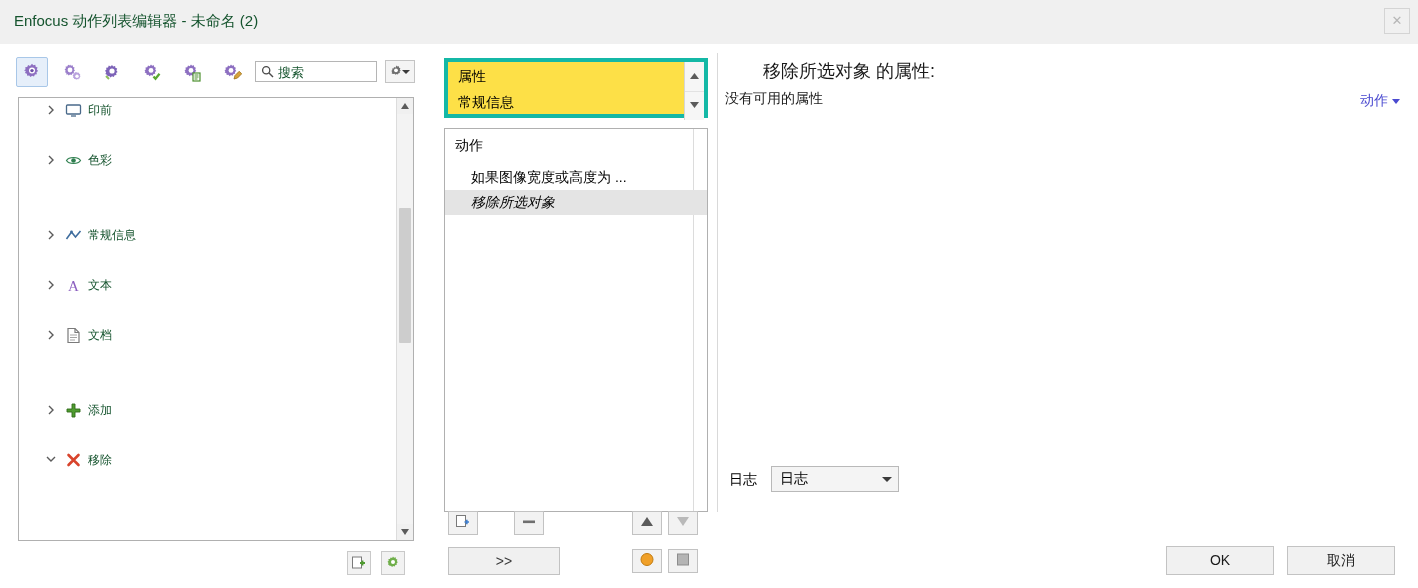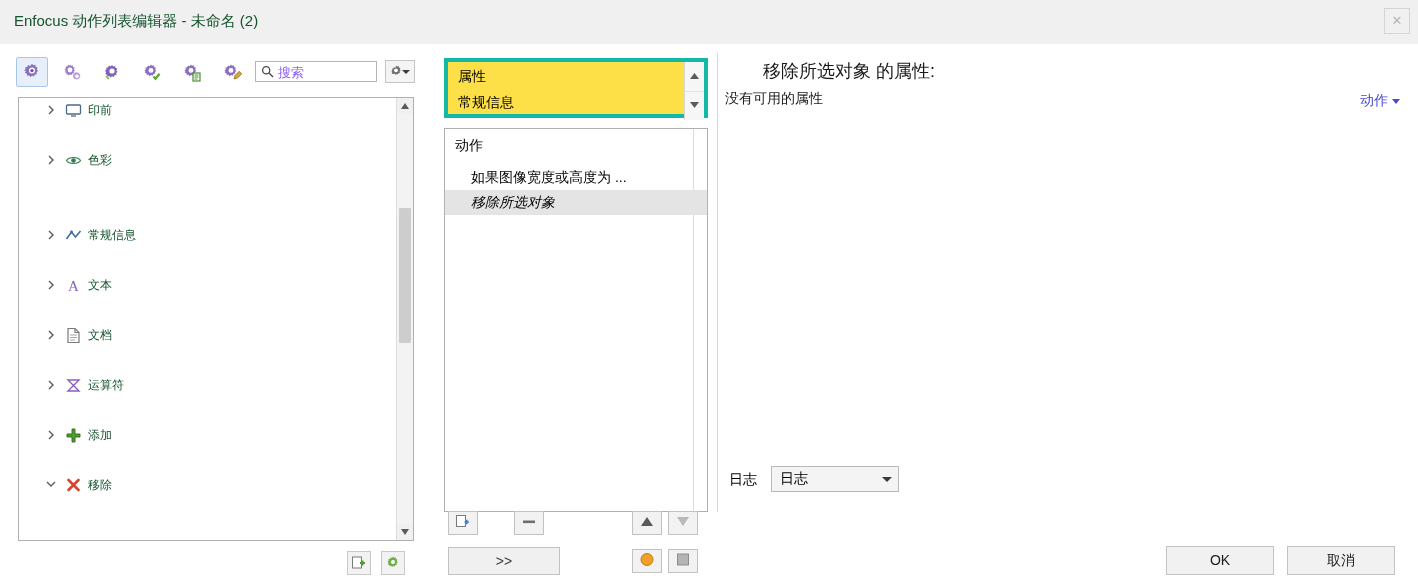--- a/index.html
+++ b/index.html
@@ -83,21 +83,21 @@
   }
   .searchbox .s-ico {
     position: absolute;
     left: 5px; top: 3px;
     width: 13px; height: 13px;
   }
   .searchbox .s-text {
     position: absolute;
     left: 22px; top: 2px;
     font-size: 13px;
-    color: #8b5cf6;
+    color: #14532d;
   }
   .gear-drop {
     position: absolute;
     left: 385px; top: 60px;
     width: 30px; height: 23px;
     background: #f4f4f4;
     border: 1px solid #c4c4c4;
     box-sizing: border-box;
   }
   .gear-drop .g-ico {
@@ -532,33 +532,20 @@
       <span class="node-ico">
         <svg viewBox="0 0 17 17" width="17" height="17">
             <path d="M3 1.5h7l4 4v10H3z" fill="#ffffff" stroke="#7a7a7a" stroke-width="1.2"></path>
             <path d="M10 1.5v4h4" fill="none" stroke="#7a7a7a" stroke-width="1.2"></path>
             <path d="M5 8h7M5 10.5h7M5 13h5" stroke="#9a9a9a" stroke-width="0.9"></path>
           </svg>
       </span>
       <span class="node-label">文档</span>
     </div>
 
-    <div class="tree-row d1" style="top:150px;">
-      <span class="twisty">
-          <svg width="8" height="10" viewBox="0 0 8 10">
-            <path d="M2 1l4 4-4 4" fill="none" stroke="#5b5b5b" stroke-width="1.4"></path>
-          </svg>
-        </span>
-      <span class="node-ico">
-        <svg viewBox="0 0 17 17" width="17" height="17">
-            <path d="M3 3h11l-5.5 5.5L14 14H3l5.5-5.5z" fill="none" stroke="#8b5fbf" stroke-width="1.4"></path>
-          </svg>
-      </span>
-      <span class="node-label">运算符</span>
-    </div>
 
     <div class="tree-row d1" style="top:175px;">
       <span class="twisty">
           <svg width="8" height="10" viewBox="0 0 8 10">
             <path d="M2 1l4 4-4 4" fill="none" stroke="#5b5b5b" stroke-width="1.4"></path>
           </svg>
         </span>
       <span class="node-ico">
         <svg viewBox="0 0 17 17" width="17" height="17">
             <path d="M7 2h3v5h5v3h-5v5H7v-5H2V7h5z" fill="#4f9b30" stroke="#2f6b18" stroke-width="0.9"></path>

